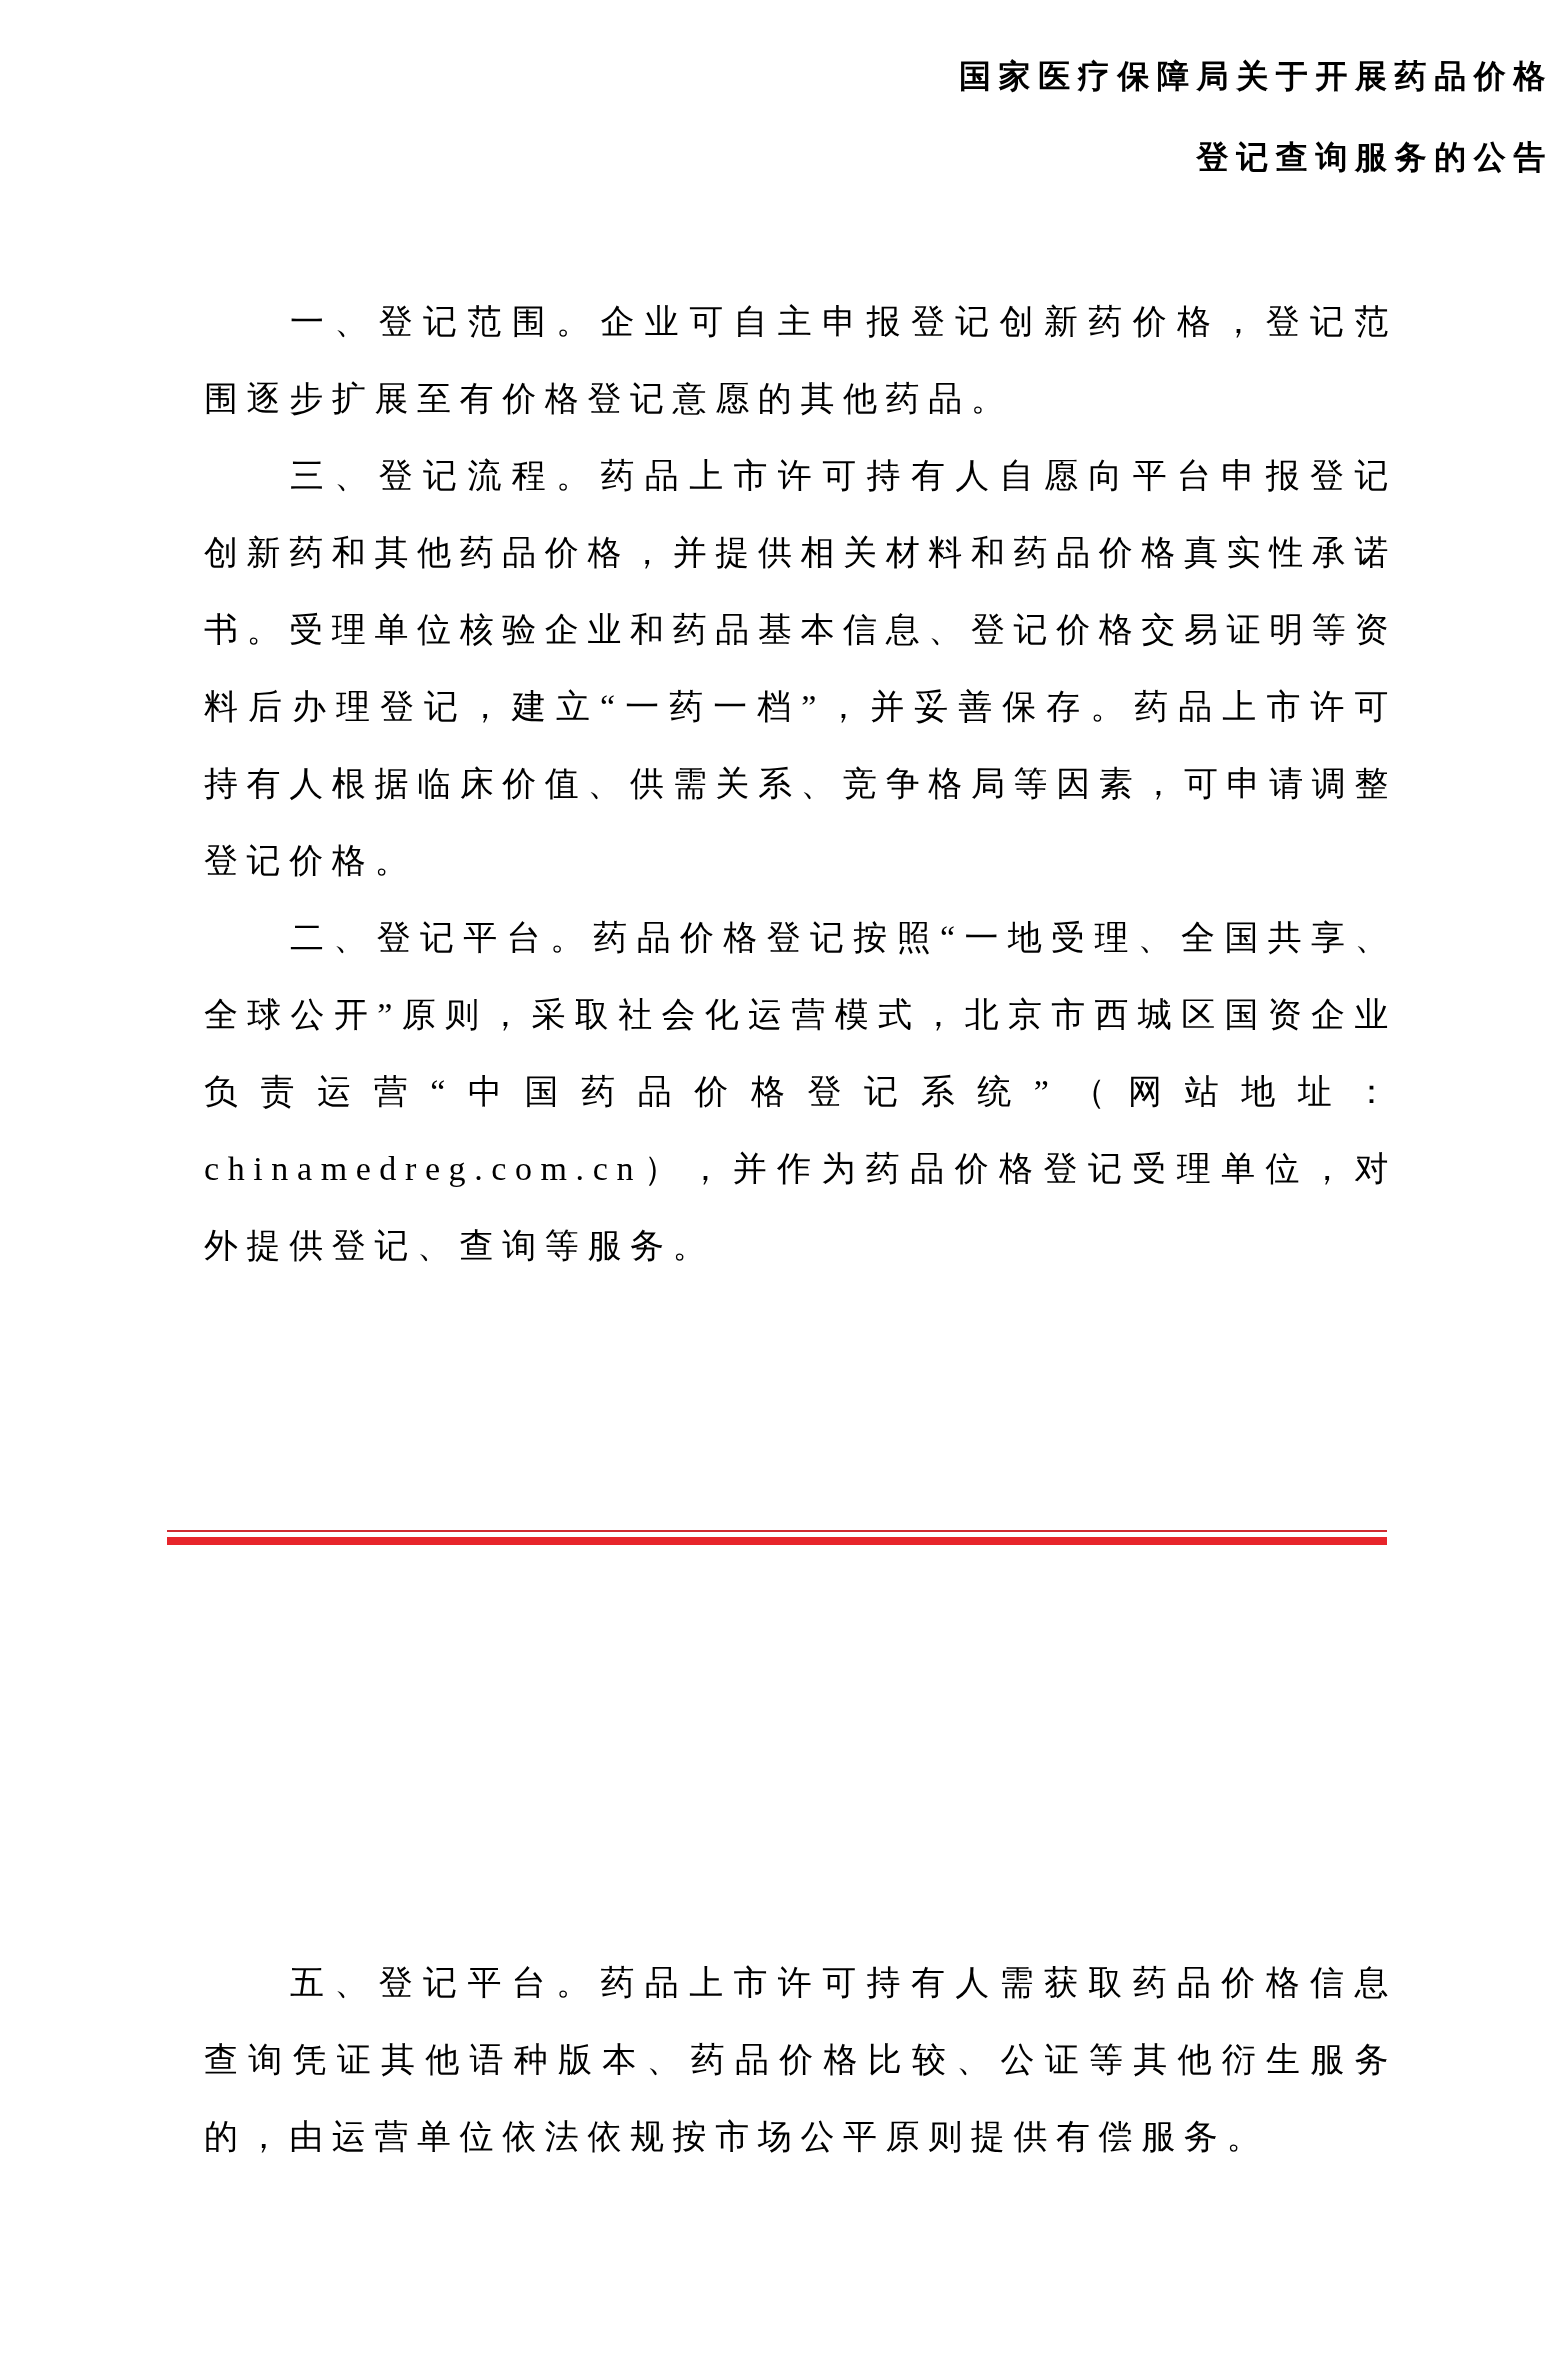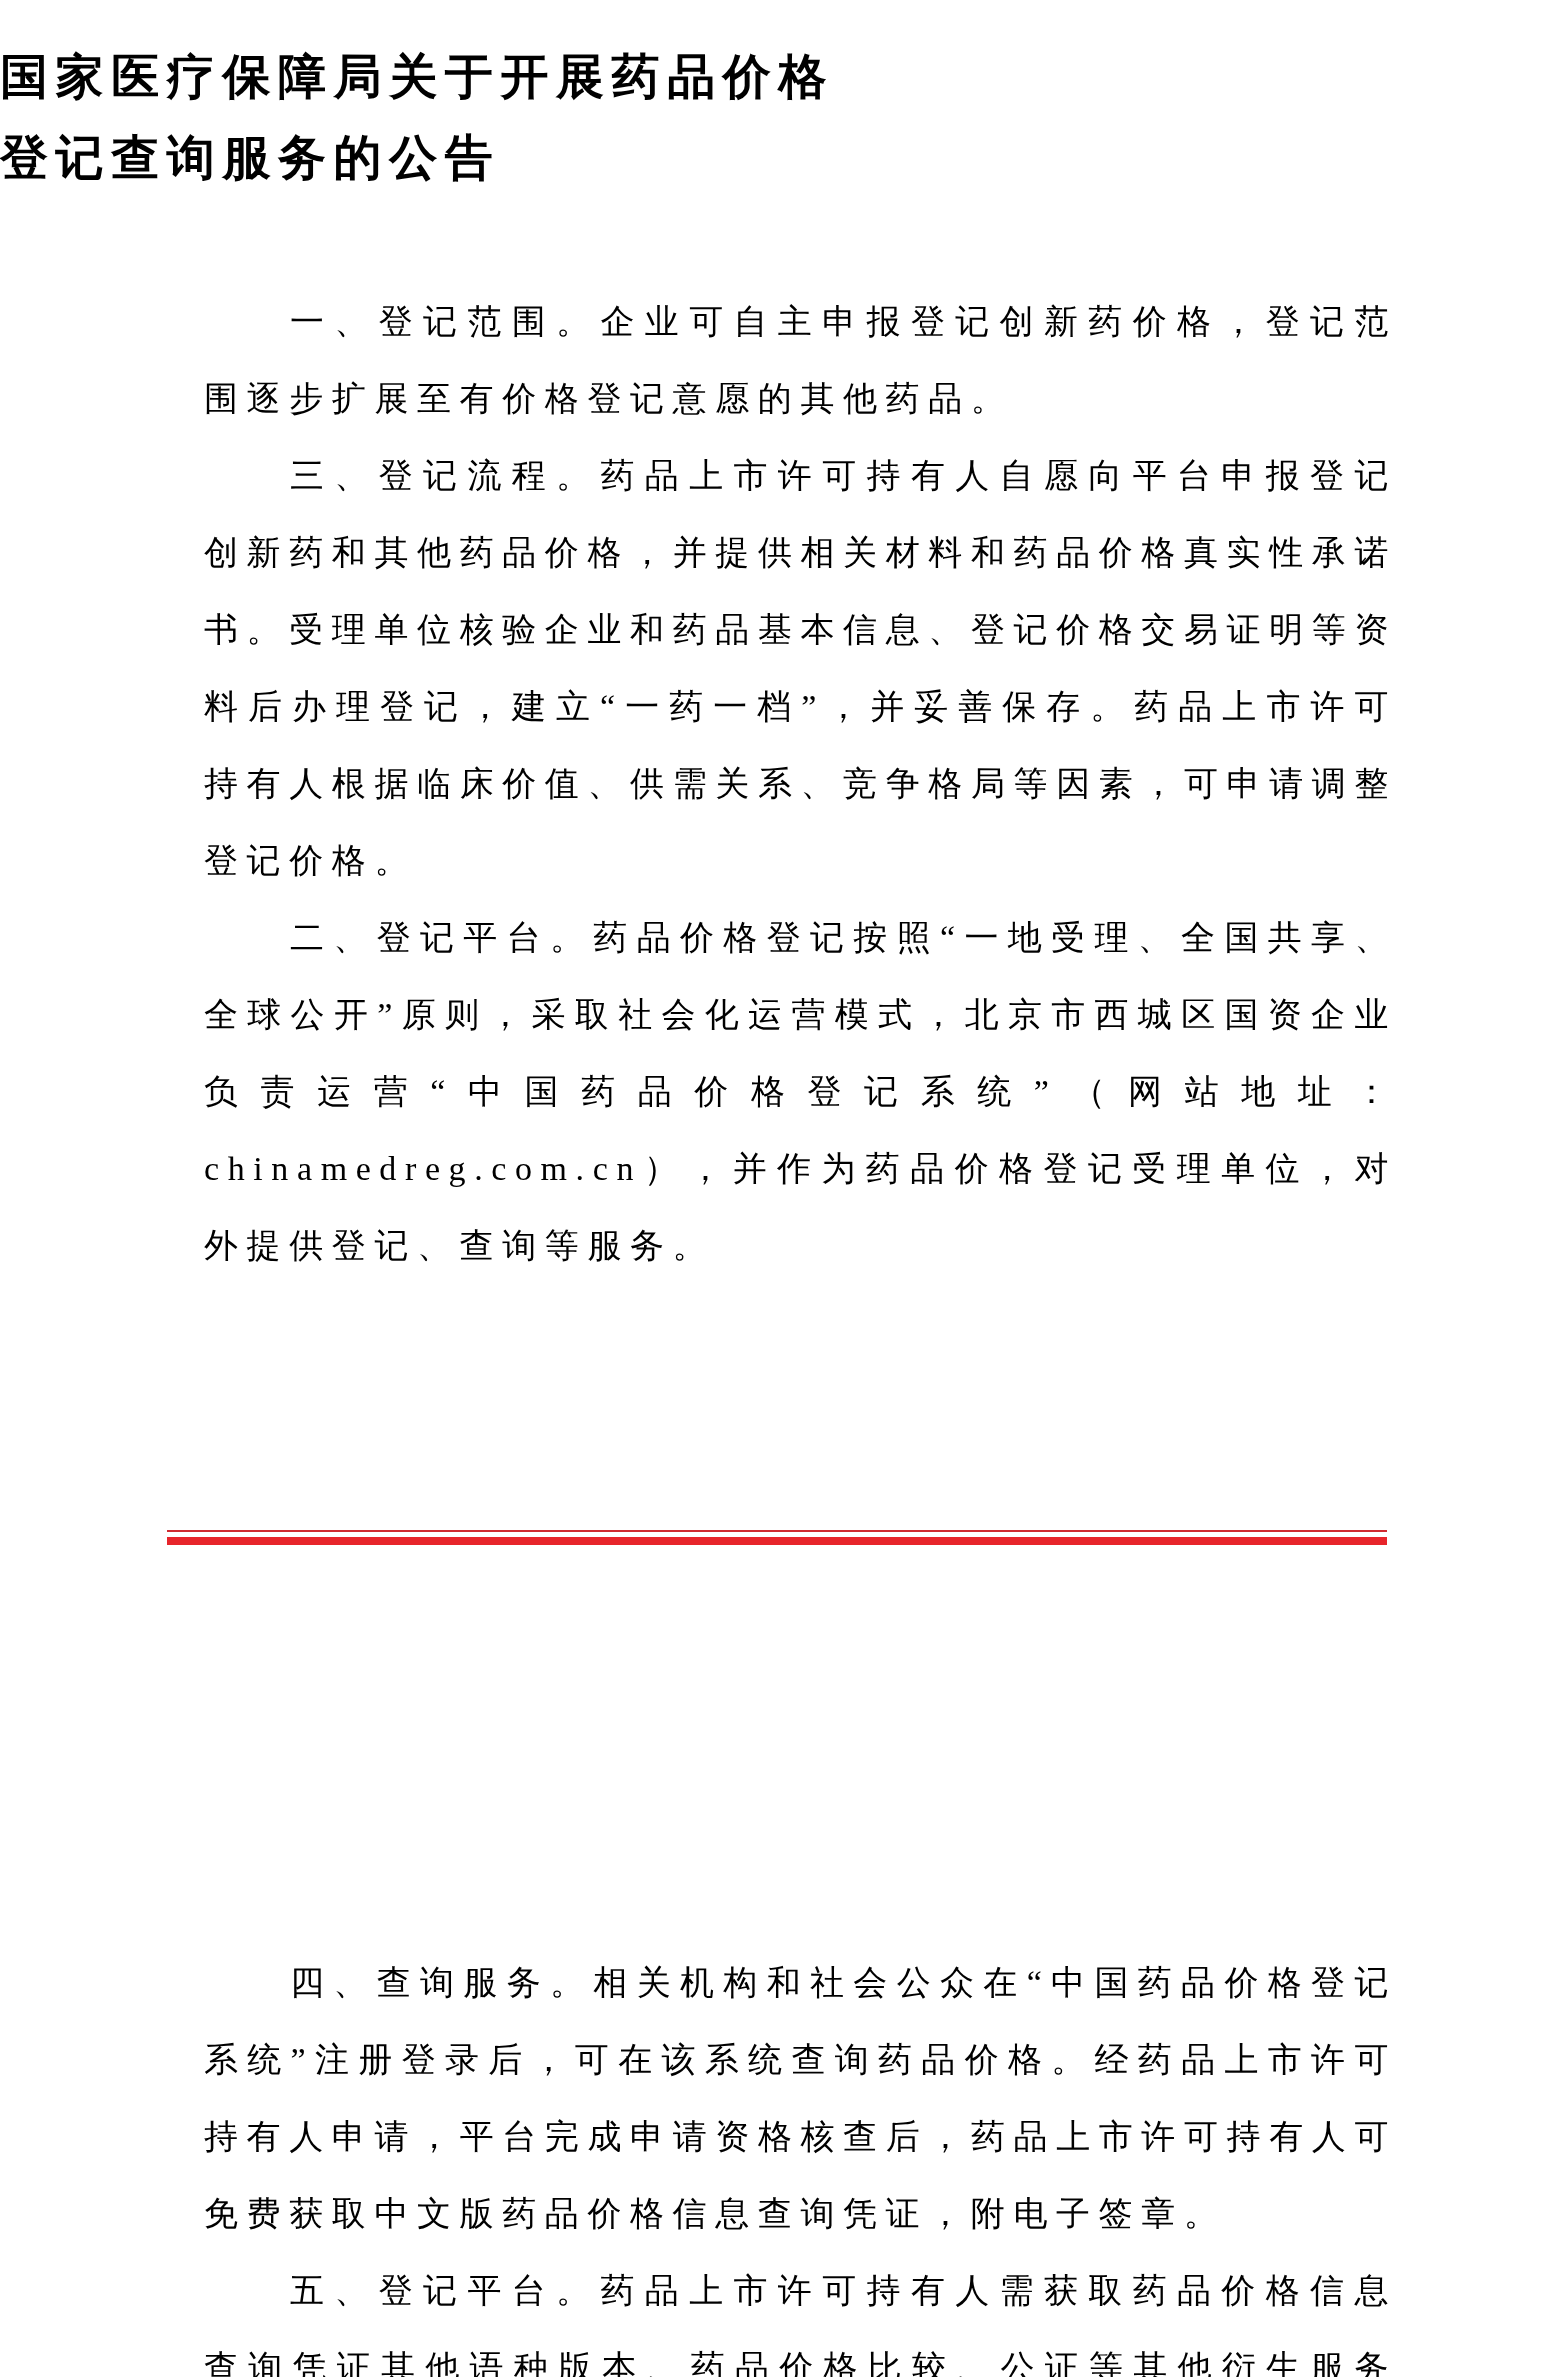--- a/index.html
+++ b/index.html
@@ -14,24 +14,24 @@
     background: #ffffff;
     color: #000000;
     font-family: "Liberation Serif", "DejaVu Serif", serif;
     overflow: hidden;
   }
   .doc-title {
     position: absolute;
     top: 36px;
     left: 0;
     width: 1553px;
-    text-align: left;
+    text-align: right;
     font-family: "Liberation Sans", "DejaVu Sans", sans-serif;
     font-weight: 700;
-    font-size: 48px;
+    font-size: 32px;
     line-height: 81px;
     letter-spacing: 7.6px;
   }
   .doc-body {
     position: absolute;
     left: 204px;
     width: 1193px;
     font-size: 34px;
     line-height: 77px;
     letter-spacing: 8.6px;
@@ -76,19 +76,18 @@
   <section class="doc-body part1">
     <p class="para"><span class="section-head">一、登记范围。</span><span>企业可自主申报登记创新药价格，登记范围逐步扩展至有价格登记意愿的其他药品。</span></p>
     <p class="para"><span class="section-head">三、登记流程。</span><span>药品上市许可持有人自愿向平台申报登记创新药和其他药品价格，并提供相关材料和药品价格真实性承诺书。受理单位核验企业和药品基本信息、登记价格交易证明等资料后办理登记，建立“一药一档”，并妥善保存。药品上市许可持有人根据临床价值、供需关系、竞争格局等因素，可申请调整登记价格。</span></p>
     <p class="para"><span class="section-head">二、登记平台。</span><span>药品价格登记按照“一地受理、全国共享、全球公开”原则，采取社会化运营模式，北京市西城区国资企业负责运营“中国药品价格登记系统”（网站地址：chinamedreg.com.cn），并作为药品价格登记受理单位，对外提供登记、查询等服务。</span></p>
   </section>
 
   <div class="divider-thin" style="background-color: rgb(207, 43, 49);"></div>
   <div class="divider-thick" style="background-color: rgb(231, 37, 43);"></div>
 
   <section class="doc-body part2">
-    <p class="para"><span class="section-head">四、查询服务。</span><span>相关机构和社会公众在“中国药品价格登记系统”注册登录后，可在该系统查询药品价格。经药品上市许可持有人申请，平台完成申请资格核查后，药品上市许可持有人可免费获取中文版药品价格信息查询凭证，附电子签章。</span></p>
     <p class="para"><span class="section-head">五、登记平台。</span><span>药品上市许可持有人需获取药品价格信息查询凭证其他语种版本、药品价格比较、公证等其他衍生服务的，由运营单位依法依规按市场公平原则提供有偿服务。</span></p>
 
   </section>
 
 </div>
 
 
 </body></html>

